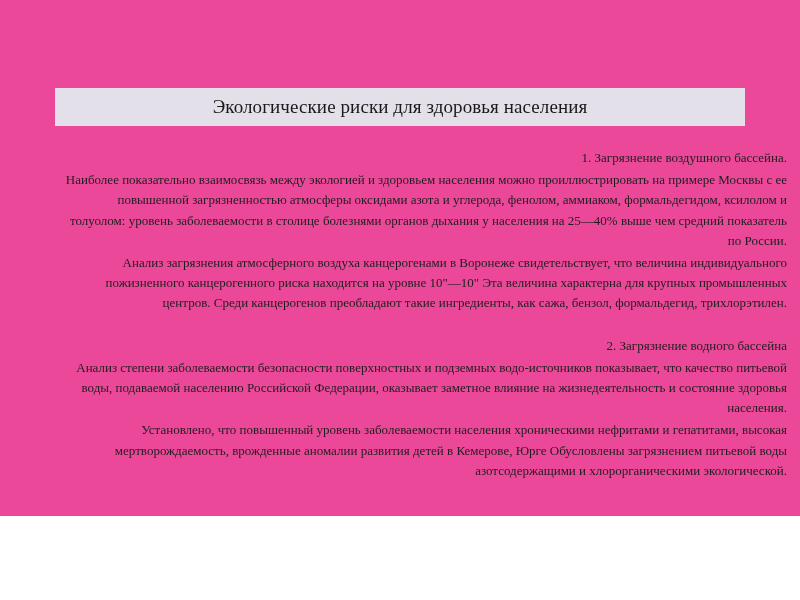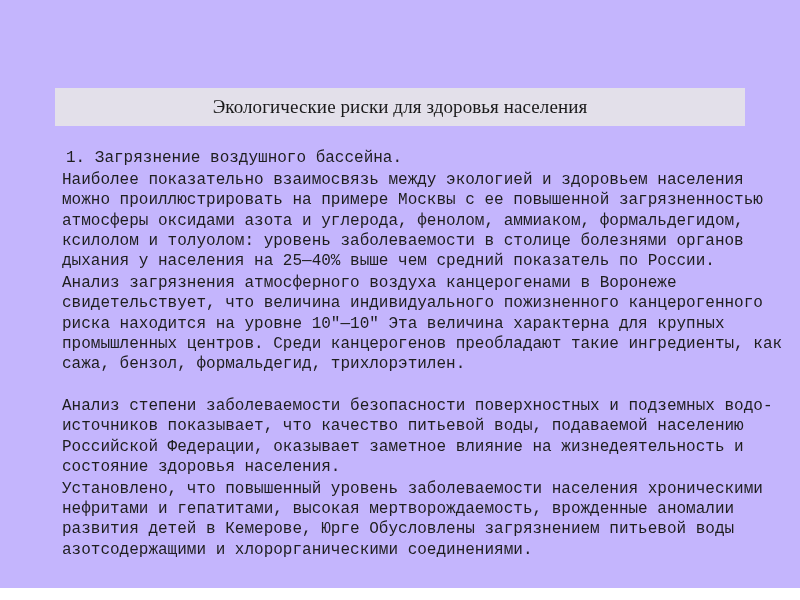--- a/index.html
+++ b/index.html
@@ -6,22 +6,22 @@
     margin: 0;
     padding: 0;
     width: 800px;
     height: 600px;
     background: #ffffff;
     overflow: hidden;
   }
   .slide {
     position: relative;
     width: 800px;
-    height: 588px;
-    background: #c4b5fd;
+    height: 516px;
+    background: #ec4899;
   }
   .title-bar {
     position: absolute;
     left: 55px;
     top: 88px;
     width: 690px;
     height: 38px;
     background: #e3e0ea;
     display: flex;
     align-items: center;
@@ -33,24 +33,25 @@
     font-weight: normal;
     font-size: 19px;
     color: #1a1a1a;
     letter-spacing: 0.1px;
   }
   .body {
     position: absolute;
     left: 62px;
     top: 148px;
     width: 725px;
-    font-family: Liberation Mono, monospace;
-    font-size: 16px;
+    font-family: Liberation Serif, serif;
+    font-size: 13px;
     line-height: 20.2px;
     color: #1e1e1e;
+    text-align: right;
   }
   .body p {
     margin: 0 0 2px 0;
   }
   .body .heading {
     margin-left: 4px;
   }
   .body .spacer {
     height: 20px;
   }
@@ -64,17 +65,18 @@
   </div>
 
   <div class="body">
     <div>
       <p class="heading">1. Загрязнение воздушного бассейна.</p>
       <p>Наиболее показательно взаимосвязь между экологией и здоровьем населения можно проиллюстрировать на примере Москвы с ее повышенной загрязненностью атмосферы оксидами азота и углерода, фенолом, аммиаком, формальдегидом, ксилолом и толуолом: уровень заболеваемости в столице болезнями органов дыхания у населения на 25—40% выше чем средний показатель по России.</p>
       <p>Анализ загрязнения атмосферного воздуха канцерогенами в Воронеже свидетельствует, что величина индивидуального пожизненного канцерогенного риска находится на уровне 10"—10" Эта величина характерна для крупных промышленных центров. Среди канцерогенов преобладают такие ингредиенты, как сажа, бензол, формальдегид, трихлорэтилен.</p>
     </div>
     <div class="spacer"></div>
     <div>
+      <p class="heading">2. Загрязнение водного бассейна</p>
       <p>Анализ степени заболеваемости безопасности поверхностных и подземных водо-источников показывает, что качество питьевой воды, подаваемой населению Российской Федерации, оказывает заметное влияние на жизнедеятельность и состояние здоровья населения.</p>
-      <p>Установлено, что повышенный уровень заболеваемости населения хроническими нефритами и гепатитами, высокая мертворождаемость, врожденные аномалии развития детей в Кемерове, Юрге Обусловлены загрязнением питьевой воды азотсодержащими и хлорорганическими соединениями.</p>
+      <p>Установлено, что повышенный уровень заболеваемости населения хроническими нефритами и гепатитами, высокая мертворождаемость, врожденные аномалии развития детей в Кемерове, Юрге Обусловлены загрязнением питьевой воды азотсодержащими и хлорорганическими экологической.</p>
     </div>
   </div>
 </div>
 
 </body></html>

